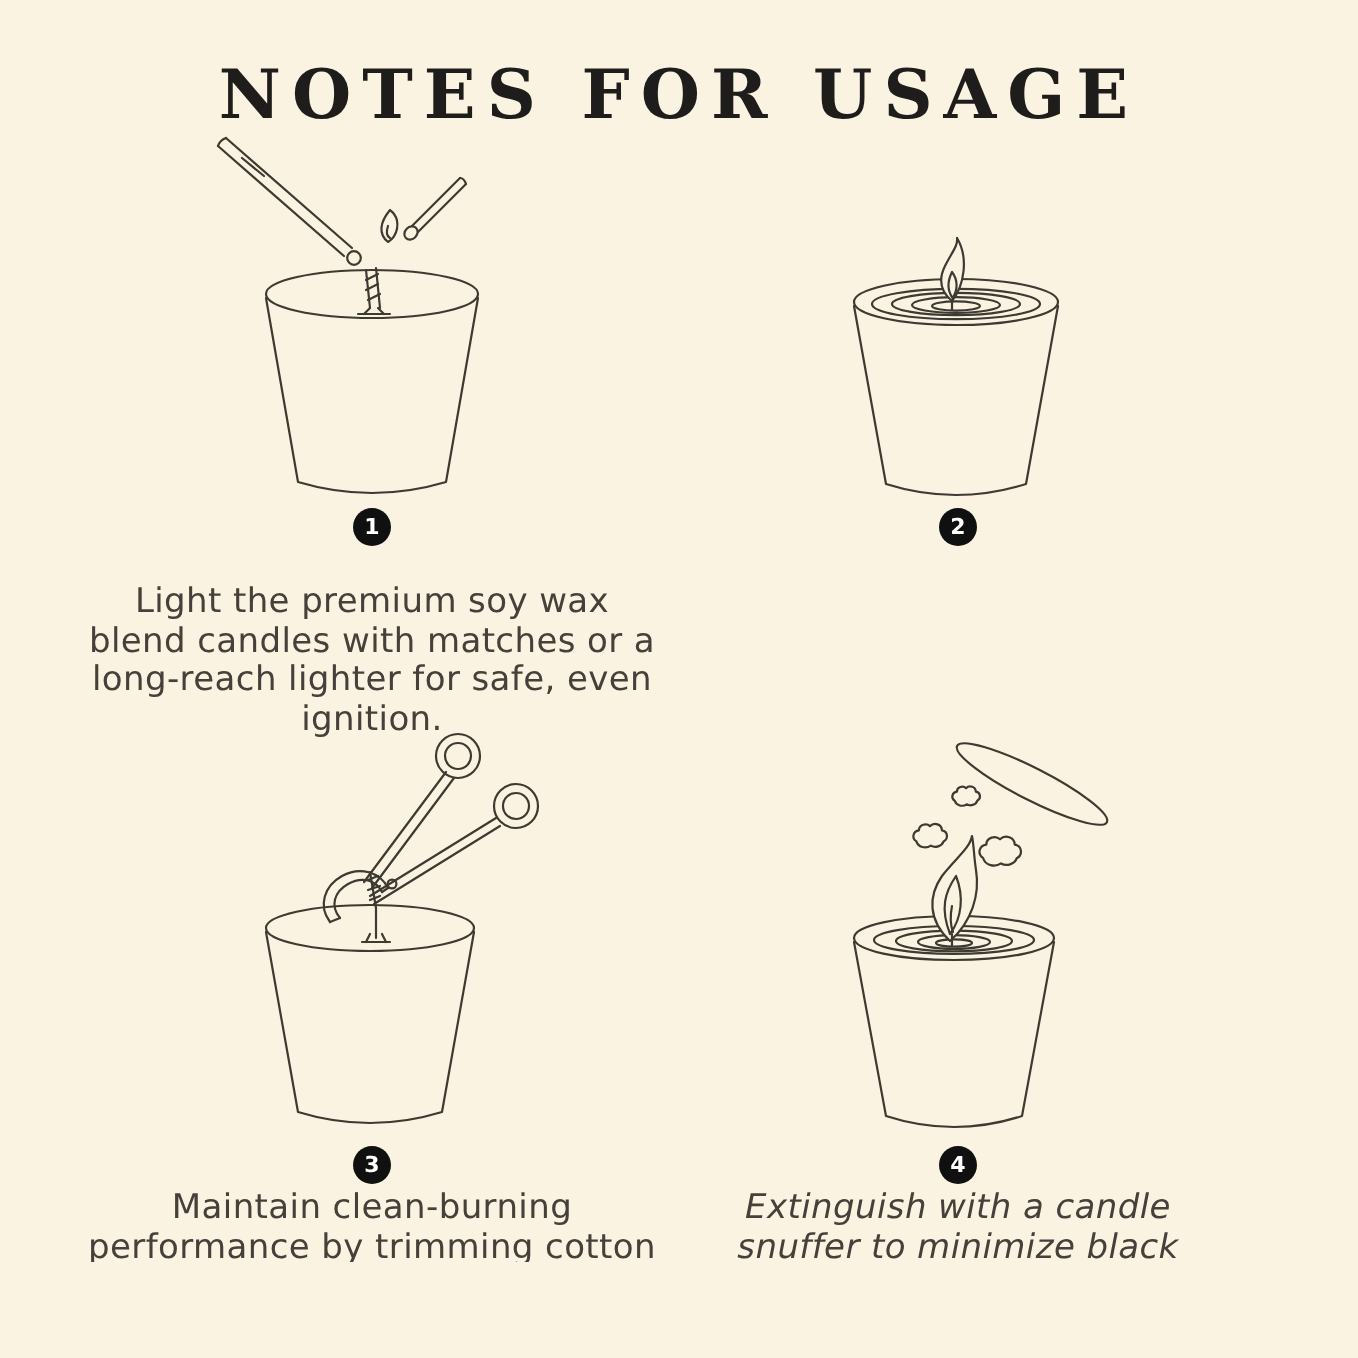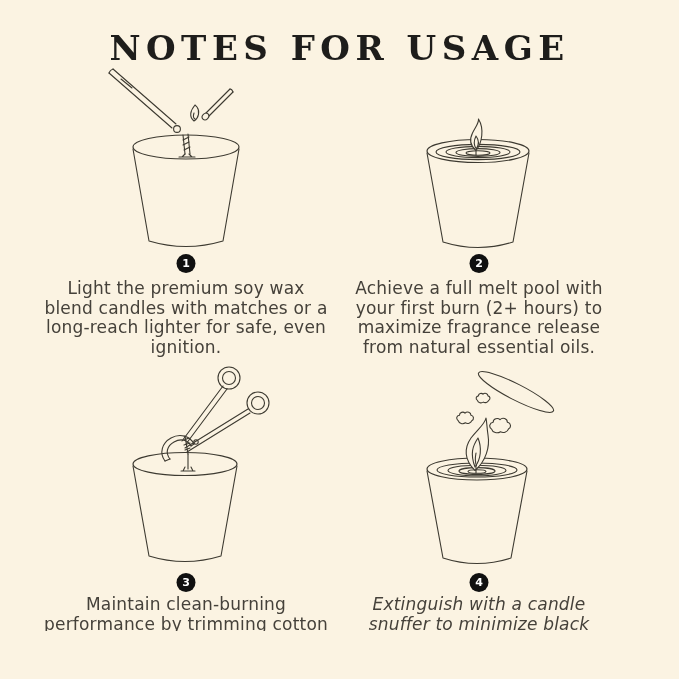--- a/index.html
+++ b/index.html
@@ -25,21 +25,21 @@
     background:#101010;color:#FFFFFF;
     font-size:11px;font-weight:bold;line-height:19px;text-align:center;
   }
   .row1 .badge{top:188px;}
   .row2 .badge{top:207px;}
   .caption{
     position:absolute;left:50%;transform:translateX(-50%);
     margin:0;text-align:center;color:#45413A;
     font-size:17px;line-height:1.16;letter-spacing:0.2px;width:284px;
   }
-  .row1 .caption{top:213px;}
+  .row1 .caption{top:226px;}
   .row2 .caption{top:229px;text-align:center;}
   .step4 .caption{width:240px;font-style:italic;}
   .art{stroke:#3D3A31;stroke-width:1.1;fill:none;stroke-linecap:round;stroke-linejoin:round;}
 </style>
 </head>
 <body>
 
 <div class="page">
 
   <h1 class="title">NOTES FOR USAGE</h1>
@@ -91,21 +91,20 @@
           <path d="M98,87 L114,176 Q149,187 184,176 L200,87"></path>
         </g>
         <g>
           <path d="M147,84.5 L147,89"></path>
           <path fill="#FBF3E2" d="M149.5,53 C150,57 147,60 143.5,67 C140,74 141,79.5 147,84.5 C153,77 155.5,63 149.5,53 Z"></path>
           <path d="M147,70 C144.5,75 144.5,79 147.3,83 C150,79 150,74 147,70 Z"></path>
         </g>
       </g>
     </svg>
     <div class="badge">2</div>
-    <p class="caption">Achieve a full melt pool with your first burn (2+ hours) to maximize fragrance release from natural essential oils.</p>
   </section>
 
   <section class="step step3 row2">
     <svg width="300" height="208" viewBox="0 0 300 208">
       <g class="art">
         <g>
           <ellipse cx="149" cy="98" rx="52" ry="11.5"></ellipse>
           <path d="M97,100 L113,190 Q149,201 185,190 L201,100"></path>
         </g>
         <g>

